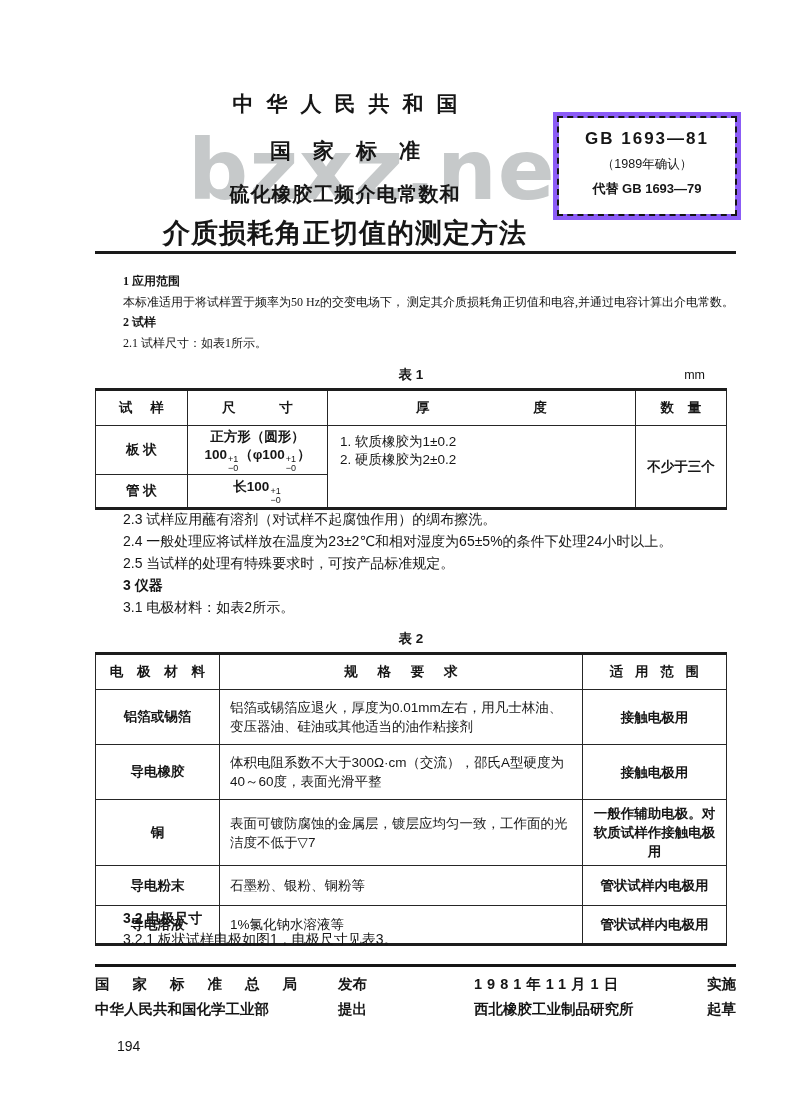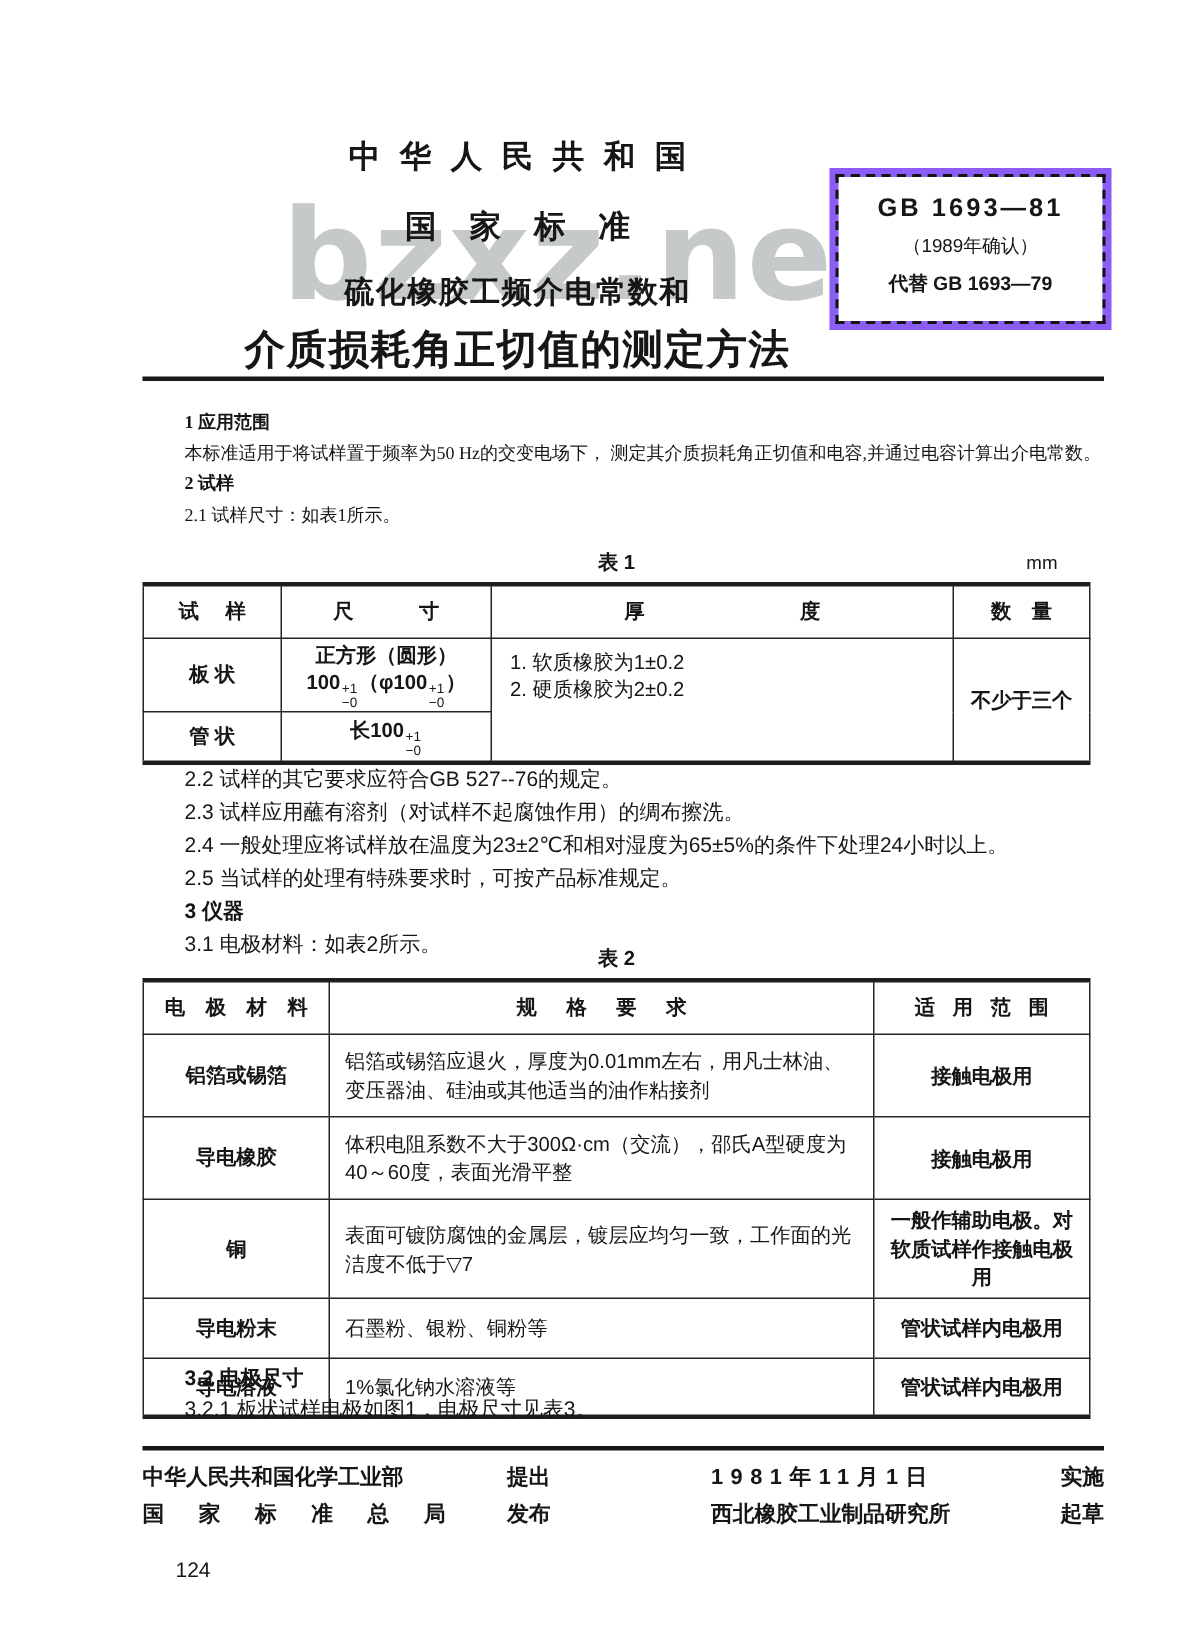--- a/index.html
+++ b/index.html
@@ -157,21 +157,20 @@
         <td class="bold"><span>长100</span><span class="tol">
                 <span>+1</span>
                 <span>−0</span>
               </span></td>
       </tr>
     </tbody>
       </table>
   </div>
 
   <div class="layer block b2">
-    <p class="ind">2.2 试样的其它要求应符合GB 527--76的规定。</p>
     <p class="ind">2.3 试样应用蘸有溶剂（对试样不起腐蚀作用）的绸布擦洗。</p>
     <p class="ind">2.4 一般处理应将试样放在温度为23±2℃和相对湿度为65±5%的条件下处理24小时以上。</p>
     <p class="ind">2.5 当试样的处理有特殊要求时，可按产品标准规定。</p>
     <p class="ind bold">3 仪器</p>
     <p class="ind">3.1 电极材料：如表2所示。</p>
   </div>
 
   <div class="layer t2-wrap">
     <div class="tbl-cap">
       <span>表 2</span>
@@ -218,35 +217,35 @@
   </div>
 
   <div class="layer block b3">
     <p class="ind bold">3.2 电极尺寸</p>
     <p class="ind">3.2.1 板状试样电极如图1，电极尺寸见表3。</p>
   </div>
 
   <div class="layer footer">
     <div class="f-col left">
       <div class="f-row">
+        <span class="sp-org1">国家标准总局</span>
+        <span>发布</span>
+      </div>
+      <div class="f-row">
         <span>中华人民共和国化学工业部</span>
         <span>提出</span>
       </div>
-      <div class="f-row">
-        <span class="sp-org1">国家标准总局</span>
-        <span>发布</span>
-      </div>
     </div>
     <div class="f-col right">
       <div class="f-row">
         <span class="sp-date">1981年11月1日</span>
         <span>实施</span>
       </div>
       <div class="f-row">
         <span>西北橡胶工业制品研究所</span>
         <span>起草</span>
       </div>
     </div>
   </div>
 
-  <div class="layer pageno">124</div>
+  <div class="layer pageno">194</div>
 
 </div>
 
 </body></html>

